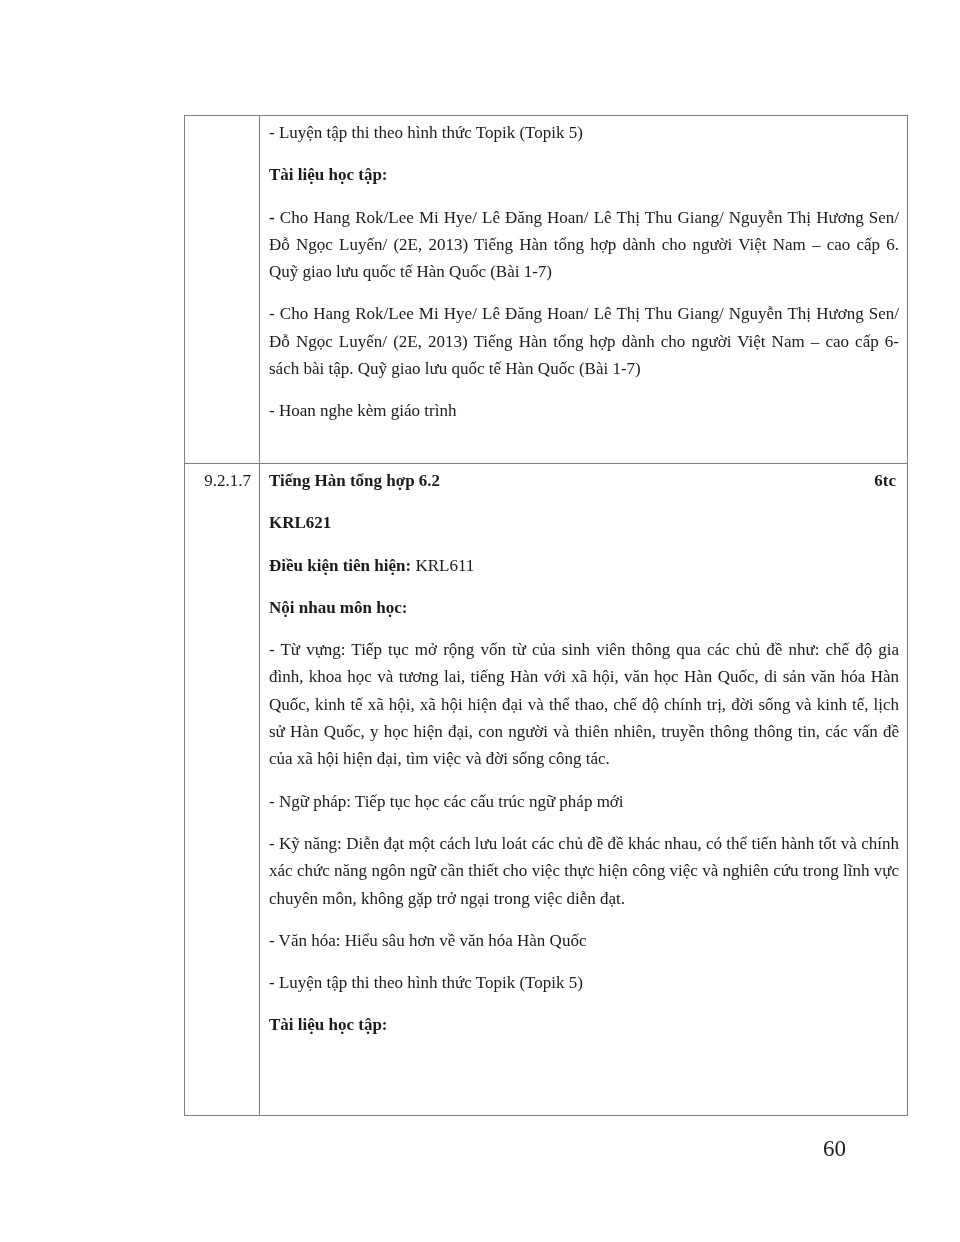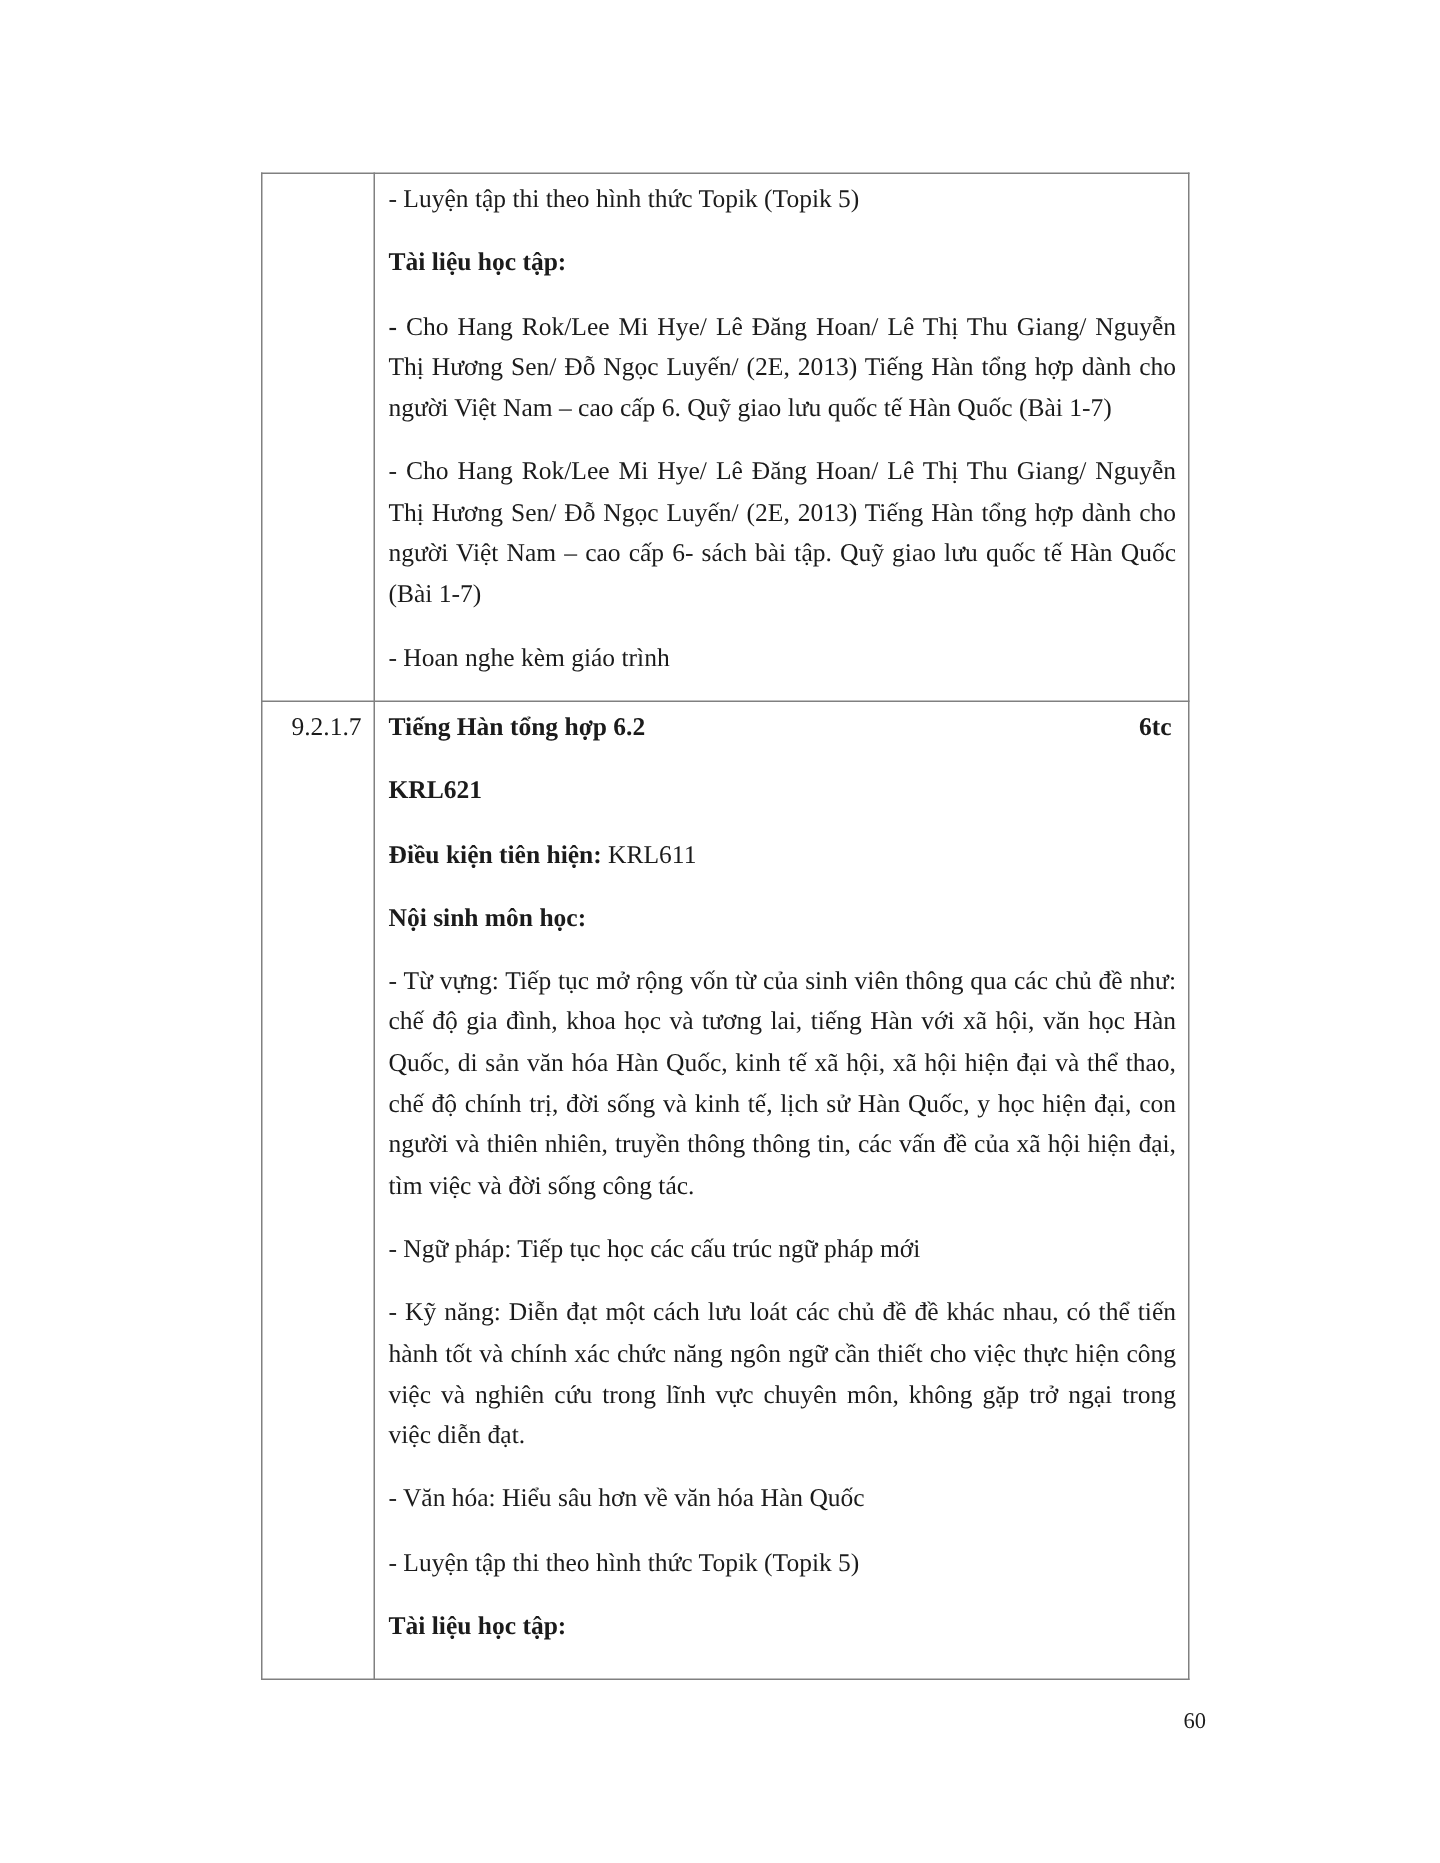--- a/index.html
+++ b/index.html
@@ -10,23 +10,23 @@
   body {
     position: relative;
     width: 960px;
     height: 1242px;
     overflow: hidden;
     font-family: "Liberation Serif", "DejaVu Serif", serif;
     color: #1b1b1b;
   }
   table.doc-table {
     position: absolute;
-    left: 174px;
+    left: 184px;
     top: 115px;
-    width: 619px;
+    width: 724px;
     border-collapse: collapse;
     table-layout: fixed;
   }
   table.doc-table td {
     border: 1px solid #808080;
     vertical-align: top;
     padding: 3px 8px 0 9px;
     font-size: 17px;
     line-height: 27.3px;
     overflow: hidden;
@@ -51,23 +51,23 @@
     display: flex;
     justify-content: space-between;
     align-items: flex-start;
   }
   .credits {
     margin-right: 3px;
     flex: none;
   }
   .page-number {
     position: absolute;
-    left: 789px;
+    left: 823px;
     top: 1136px;
-    font-size: 15px;
+    font-size: 23px;
     line-height: 25px;
   }
 </style>
 </head>
 <body>
 
 <table class="doc-table">
   <colgroup>
     <col style="width:75px">
     <col>
@@ -87,21 +87,21 @@
       <td class="idx-cell">
         <p class="para">9.2.1.7</p>
       </td>
       <td>
         <div class="para title-line">
           <span class="bold">Tiếng Hàn tổng hợp 6.2</span>
           <span class="bold credits">6tc</span>
         </div>
         <p class="para bold">KRL621</p>
         <p class="para"><span class="bold">Điều kiện tiên hiện:</span><span> KRL611</span></p>
-        <p class="para bold">Nội sinh môn học:</p>
+        <p class="para bold">Nội nhau môn học:</p>
         <p class="para justify">- Từ vựng: Tiếp tục mở rộng vốn từ của sinh viên thông qua các chủ đề như: chế độ gia đình, khoa học và tương lai, tiếng Hàn với xã hội, văn học Hàn Quốc, di sản văn hóa Hàn Quốc, kinh tế xã hội, xã hội hiện đại và thể thao, chế độ chính trị, đời sống và kinh tế, lịch sử Hàn Quốc, y học hiện đại, con người và thiên nhiên, truyền thông thông tin, các vấn đề của xã hội hiện đại, tìm việc và đời sống công tác.</p>
         <p class="para">- Ngữ pháp: Tiếp tục học các cấu trúc ngữ pháp mới</p>
         <p class="para justify">- Kỹ năng: Diễn đạt một cách lưu loát các chủ đề đề khác nhau, có thể tiến hành tốt và chính xác chức năng ngôn ngữ cần thiết cho việc thực hiện công việc và nghiên cứu trong lĩnh vực chuyên môn, không gặp trở ngại trong việc diễn đạt.</p>
         <p class="para">- Văn hóa: Hiểu sâu hơn về văn hóa Hàn Quốc</p>
         <p class="para">- Luyện tập thi theo hình thức Topik (Topik 5)</p>
         <p class="para bold">Tài liệu học tập:</p>
       </td>
     </tr>
   </tbody>
 </table>

